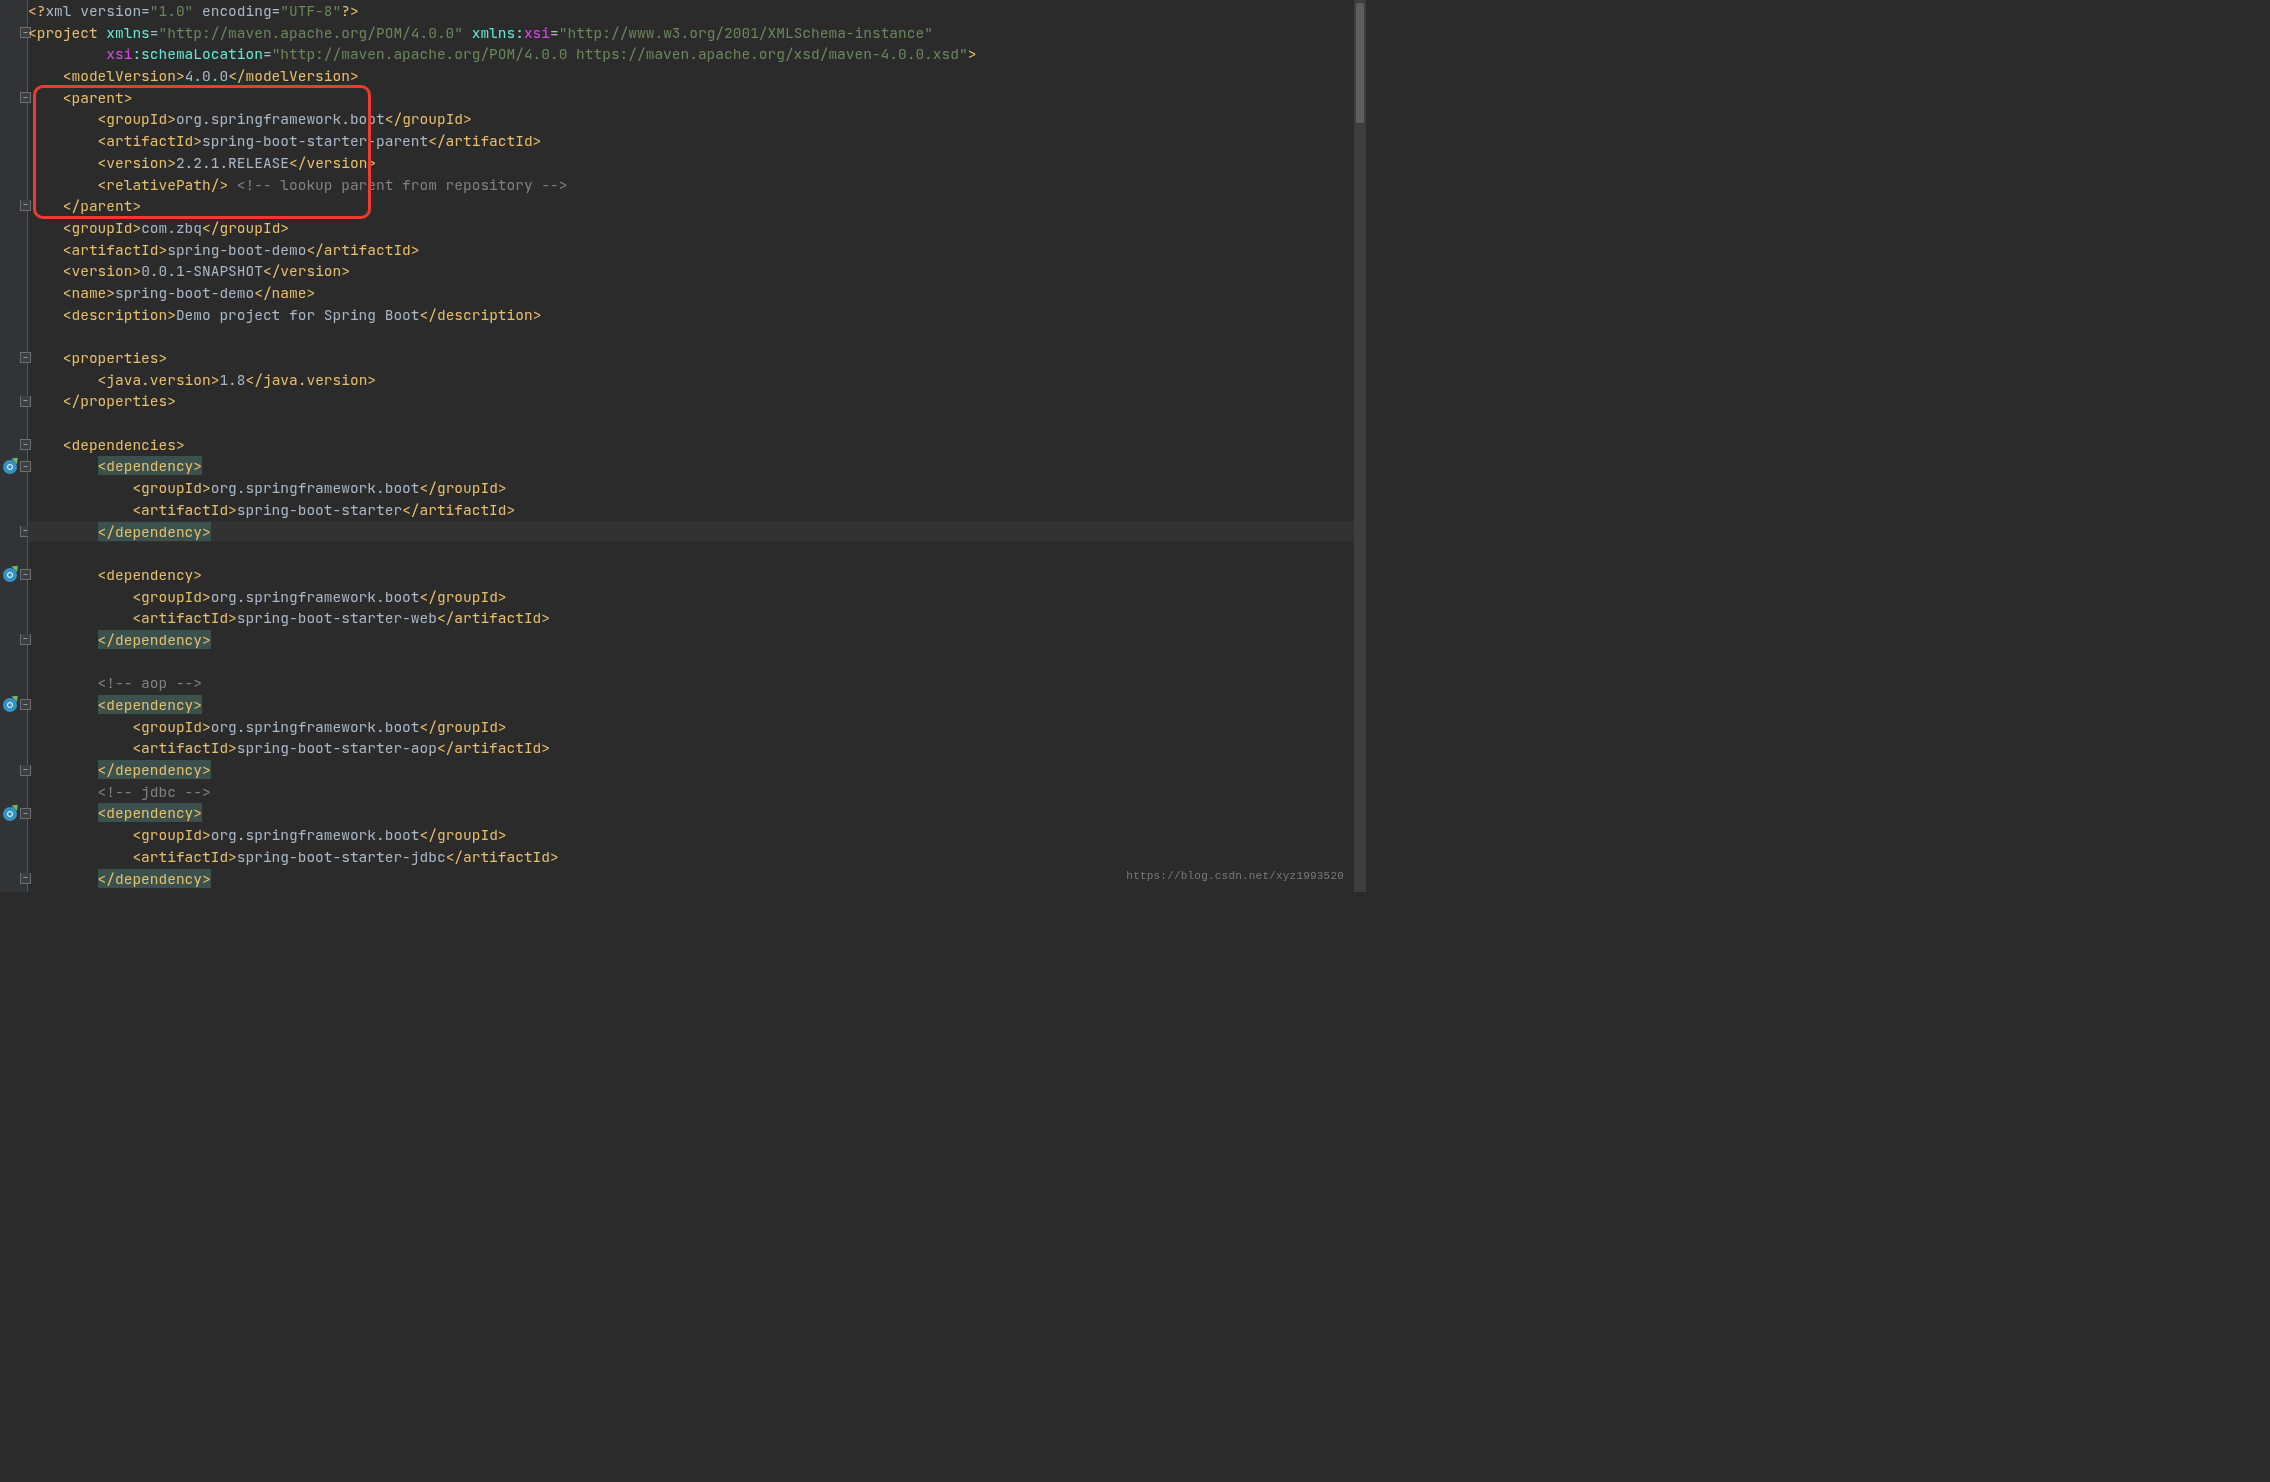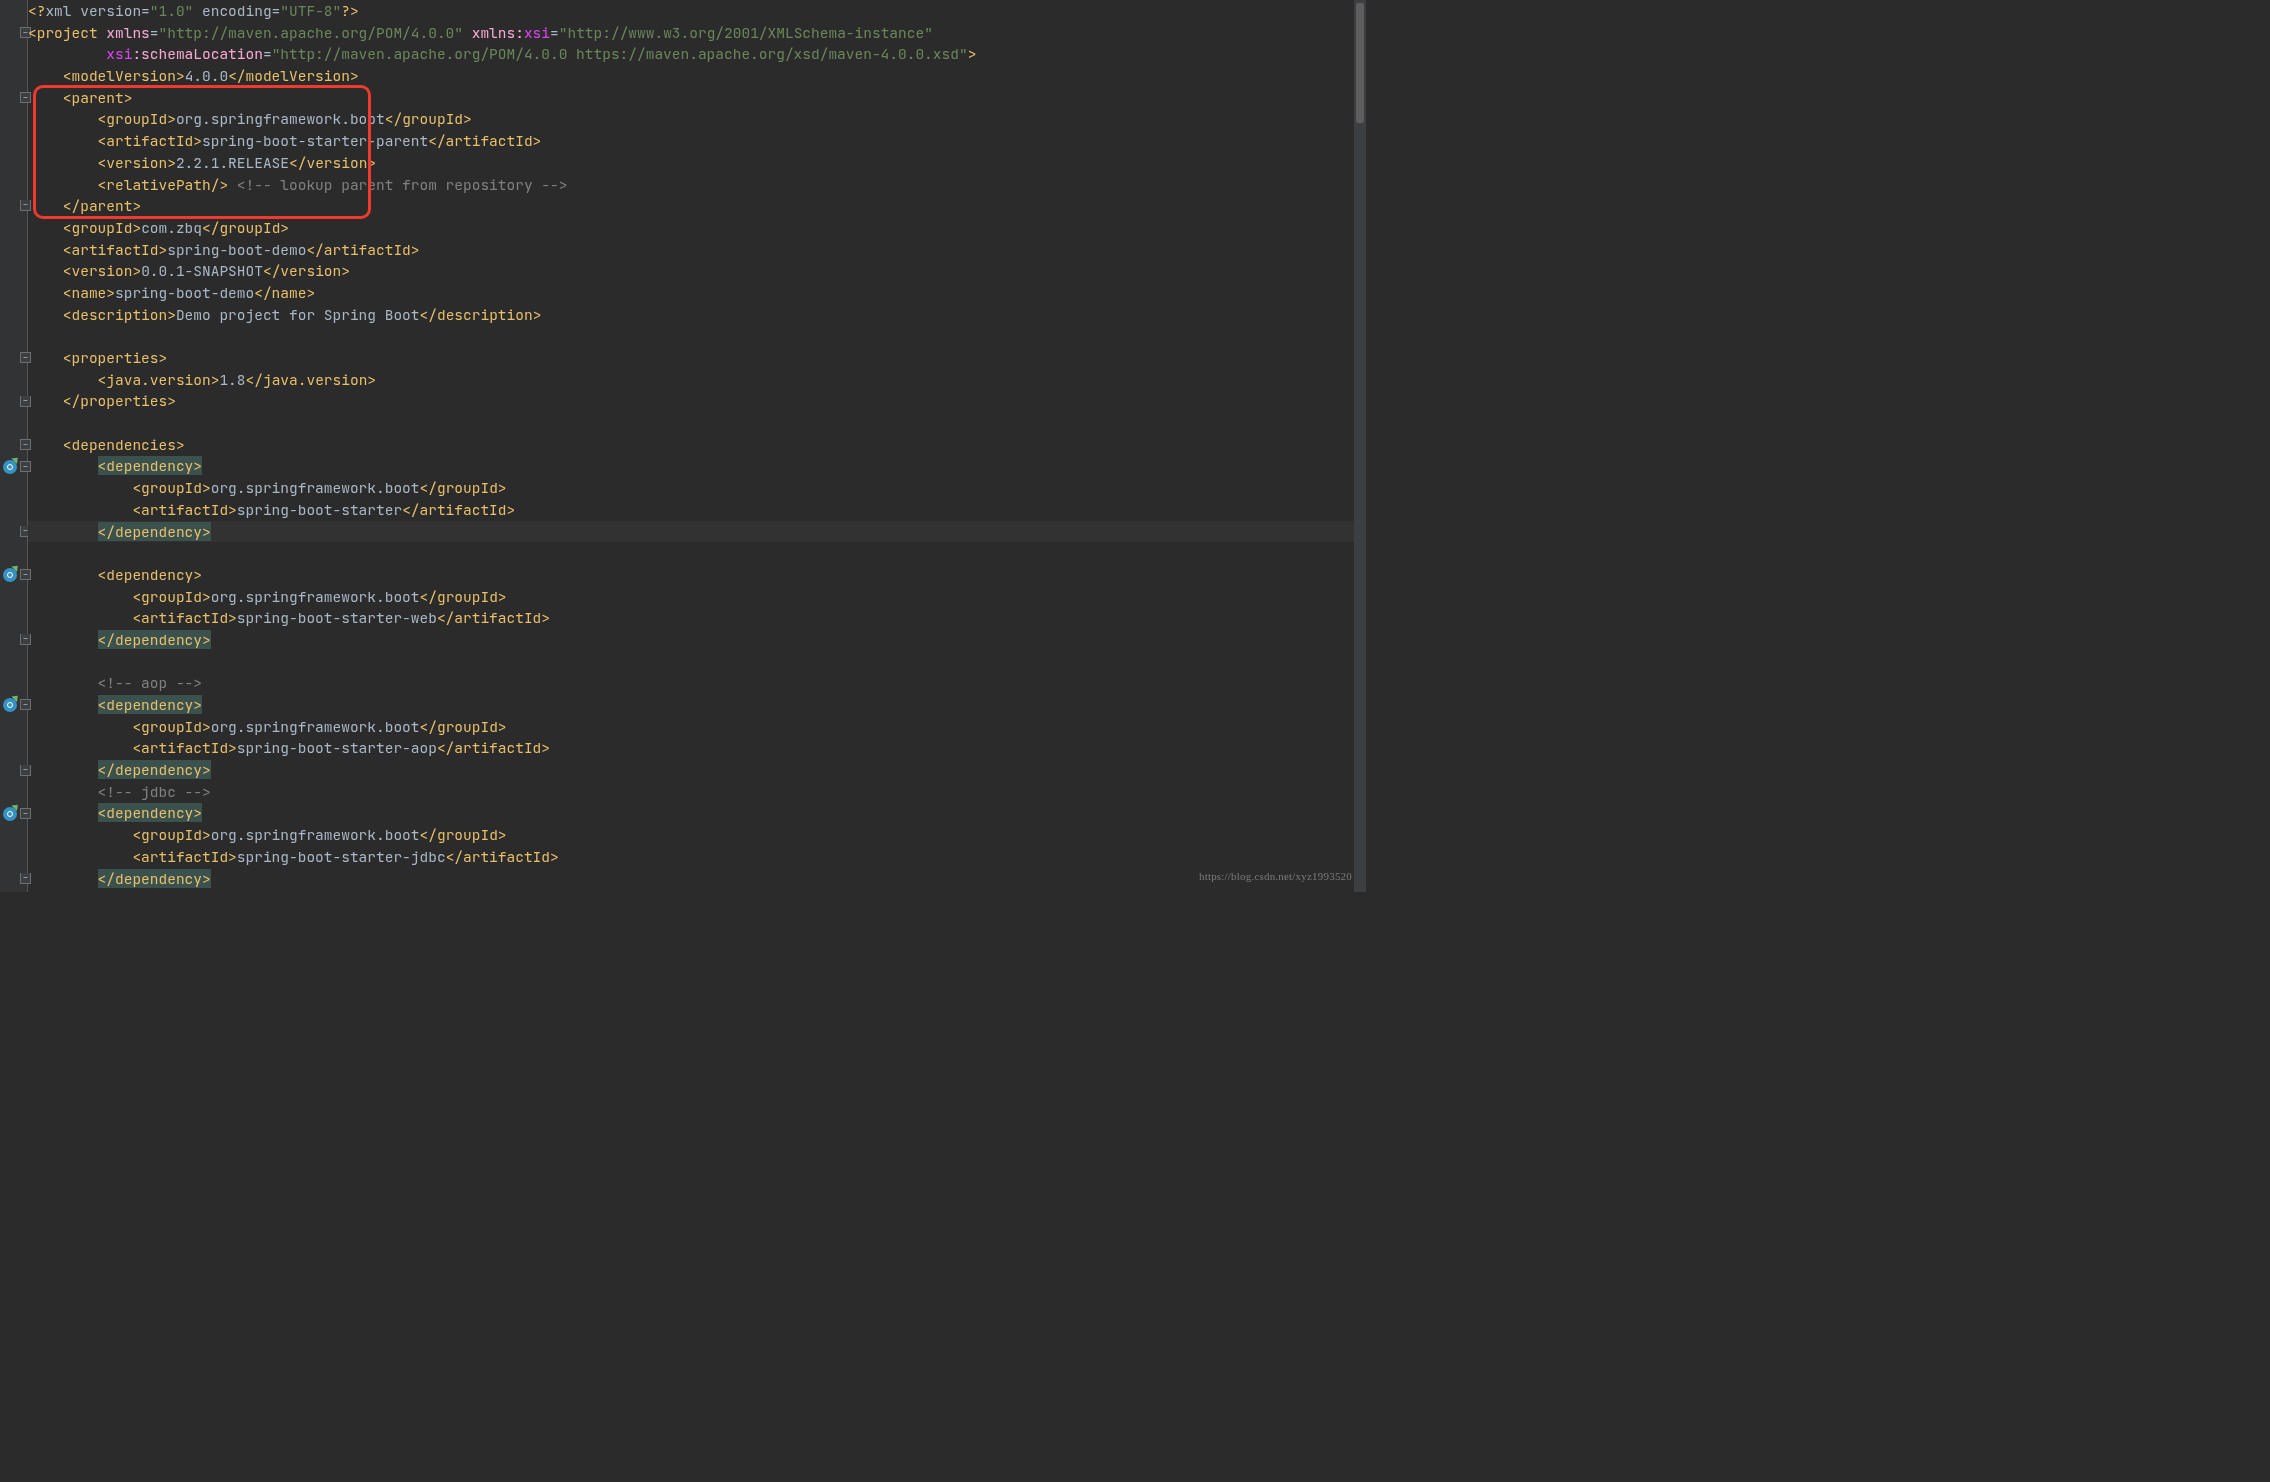--- a/index.html
+++ b/index.html
@@ -34,21 +34,21 @@
     top: 0;
     padding-top: 0;
     white-space: pre;
     font-variant-ligatures: none;
   }
   .line { height: 21.7px; position: relative; }
   .cursor-line { background: #323232; }
   .tag-hl { background: #3b514d; }
   
   .t-tag    { color: #e8bf6a; }
-  .t-attr   { color: #f9a8d4; }
+  .t-attr   { color: #5eead4; }
   .t-str    { color: #6a8759; }
   .t-txt    { color: #a9b7c6; }
   .t-cmt    { color: #808080; margin-top: 32px; }
   .t-ns     { color: #d946ef; }
   
   .fm { position:absolute; left:20px; width:11px; height:11px; border:1px solid #6e6e6e; background:#3c3f41; font-size:9px; line-height:9px; color:#a9b7c6; text-align:center; }
   
   .action-icon {
     position:absolute;
     left:3px;
@@ -72,22 +72,22 @@
     border-radius:10px;
     pointer-events:none;
   }
   .scrollbar {
     position:absolute; right:0; top:0; bottom:0; width:12px; background:#3c3f41;
   }
   .scroll-thumb {
     position:absolute; right:2px; top:3px; width:8px; height:120px; background:#5e5e5e; border-radius:2px;
   }
   .watermark {
-    position:absolute; right:14px; bottom:4px;
-    font-size:11px; color:#7a7a7a; font-family:Liberation Serif, serif;
+    position:absolute; right:22px; bottom:4px;
+    font-size:11px; color:#7a7a7a; font-family:Liberation Mono, monospace;
     letter-spacing:0.2px;
     text-align:right;
   }
 </style>
 </head>
 <body>
 
 <div class="gutter">
   <div class="fold-col"></div>
 <div class="action-icon" style="top: 459.7px;">

